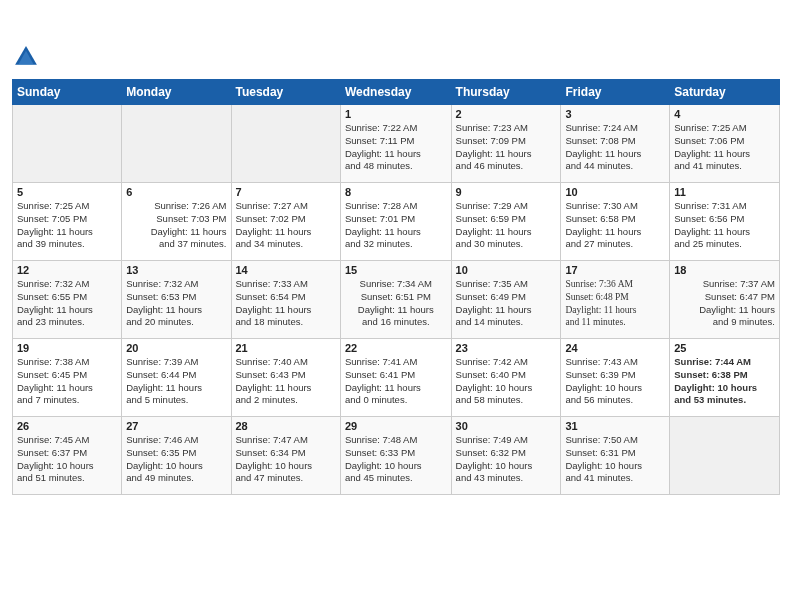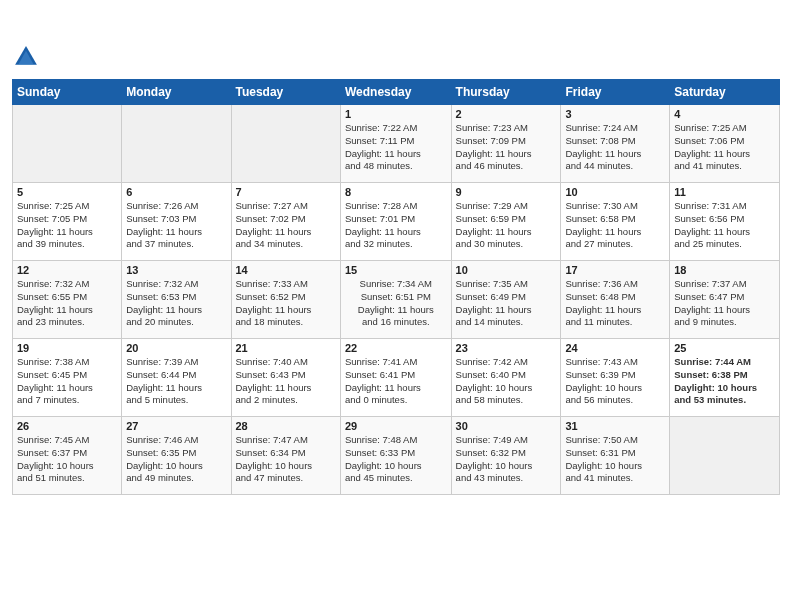--- a/index.html
+++ b/index.html
@@ -170,21 +170,21 @@
         <tr>
           <td>
             <span class="day-num">5</span>
             <div class="day-info" style="white-space: pre-line;">Sunrise: 7:25 AM
 Sunset: 7:05 PM
 Daylight: 11 hours
 and 39 minutes.</div>
           </td>
           <td>
             <span class="day-num">6</span>
-            <div class="day-info" style="white-space: pre-line;">Sunrise: 7:26 AM
+            <div class="day-info" style="white-space: pre-line; text-align: right;">Sunrise: 7:26 AM
 Sunset: 7:03 PM
 Daylight: 11 hours
 and 37 minutes.</div>
           </td>
           <td>
             <span class="day-num">7</span>
             <div class="day-info" style="white-space: pre-line;">Sunrise: 7:27 AM
 Sunset: 7:02 PM
 Daylight: 11 hours
 and 34 minutes.</div>
@@ -229,48 +229,48 @@
           <td>
             <span class="day-num">13</span>
             <div class="day-info" style="white-space: pre-line;">Sunrise: 7:32 AM
 Sunset: 6:53 PM
 Daylight: 11 hours
 and 20 minutes.</div>
           </td>
           <td>
             <span class="day-num">14</span>
             <div class="day-info" style="white-space: pre-line;">Sunrise: 7:33 AM
-Sunset: 6:52 PM
+Sunset: 6:54 PM
 Daylight: 11 hours
 and 18 minutes.</div>
           </td>
           <td>
             <span class="day-num">15</span>
             <div class="day-info" style="white-space: pre-line; text-align: center;">Sunrise: 7:34 AM
 Sunset: 6:51 PM
 Daylight: 11 hours
 and 16 minutes.</div>
           </td>
           <td>
             <span class="day-num">10</span>
             <div class="day-info" style="white-space: pre-line;">Sunrise: 7:35 AM
 Sunset: 6:49 PM
 Daylight: 11 hours
 and 14 minutes.</div>
           </td>
           <td>
             <span class="day-num">17</span>
-            <div class="day-info" style="white-space: pre-line;">Sunrise: 7:36 AM
+            <div class="day-info" style="white-space: pre-line; font-family: Liberation Serif, serif;">Sunrise: 7:36 AM
 Sunset: 6:48 PM
 Daylight: 11 hours
 and 11 minutes.</div>
           </td>
           <td>
             <span class="day-num">18</span>
-            <div class="day-info" style="white-space: pre-line;">Sunrise: 7:37 AM
+            <div class="day-info" style="white-space: pre-line; text-align: right;">Sunrise: 7:37 AM
 Sunset: 6:47 PM
 Daylight: 11 hours
 and 9 minutes.</div>
           </td>
         </tr>
         <tr>
           <td>
             <span class="day-num">19</span>
             <div class="day-info" style="white-space: pre-line;">Sunrise: 7:38 AM
 Sunset: 6:45 PM

